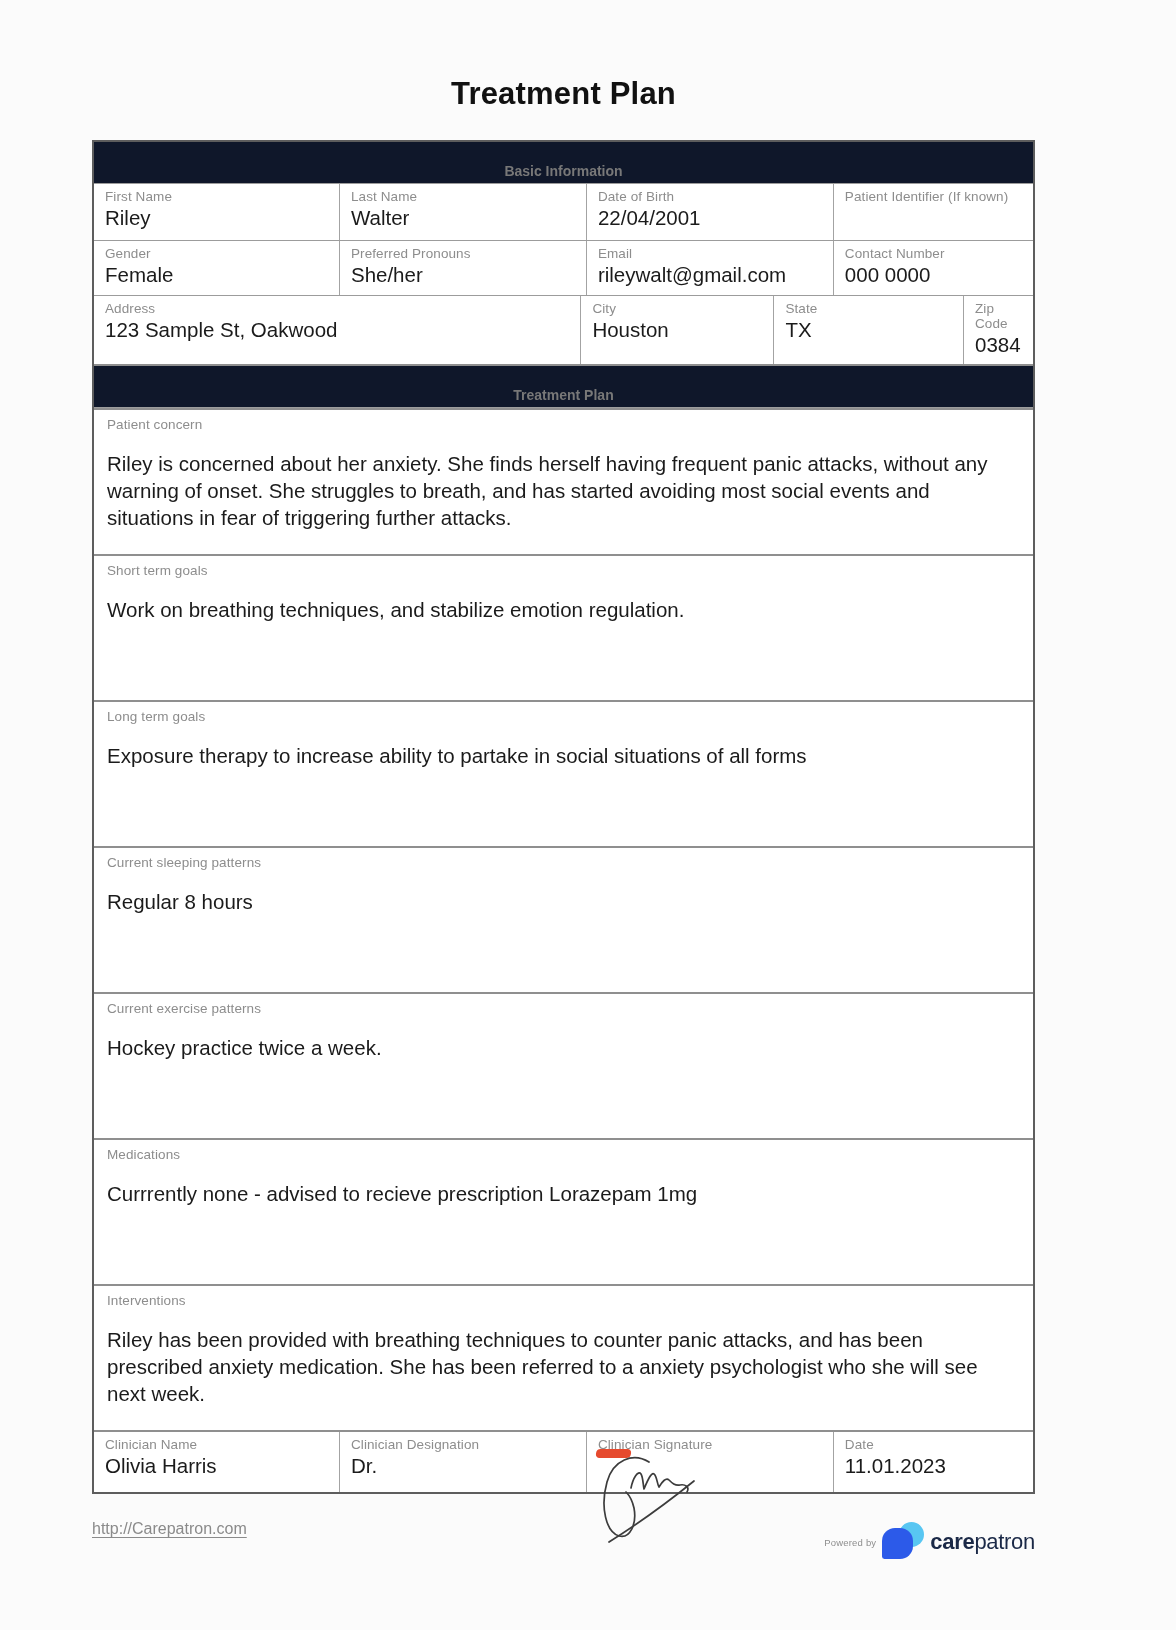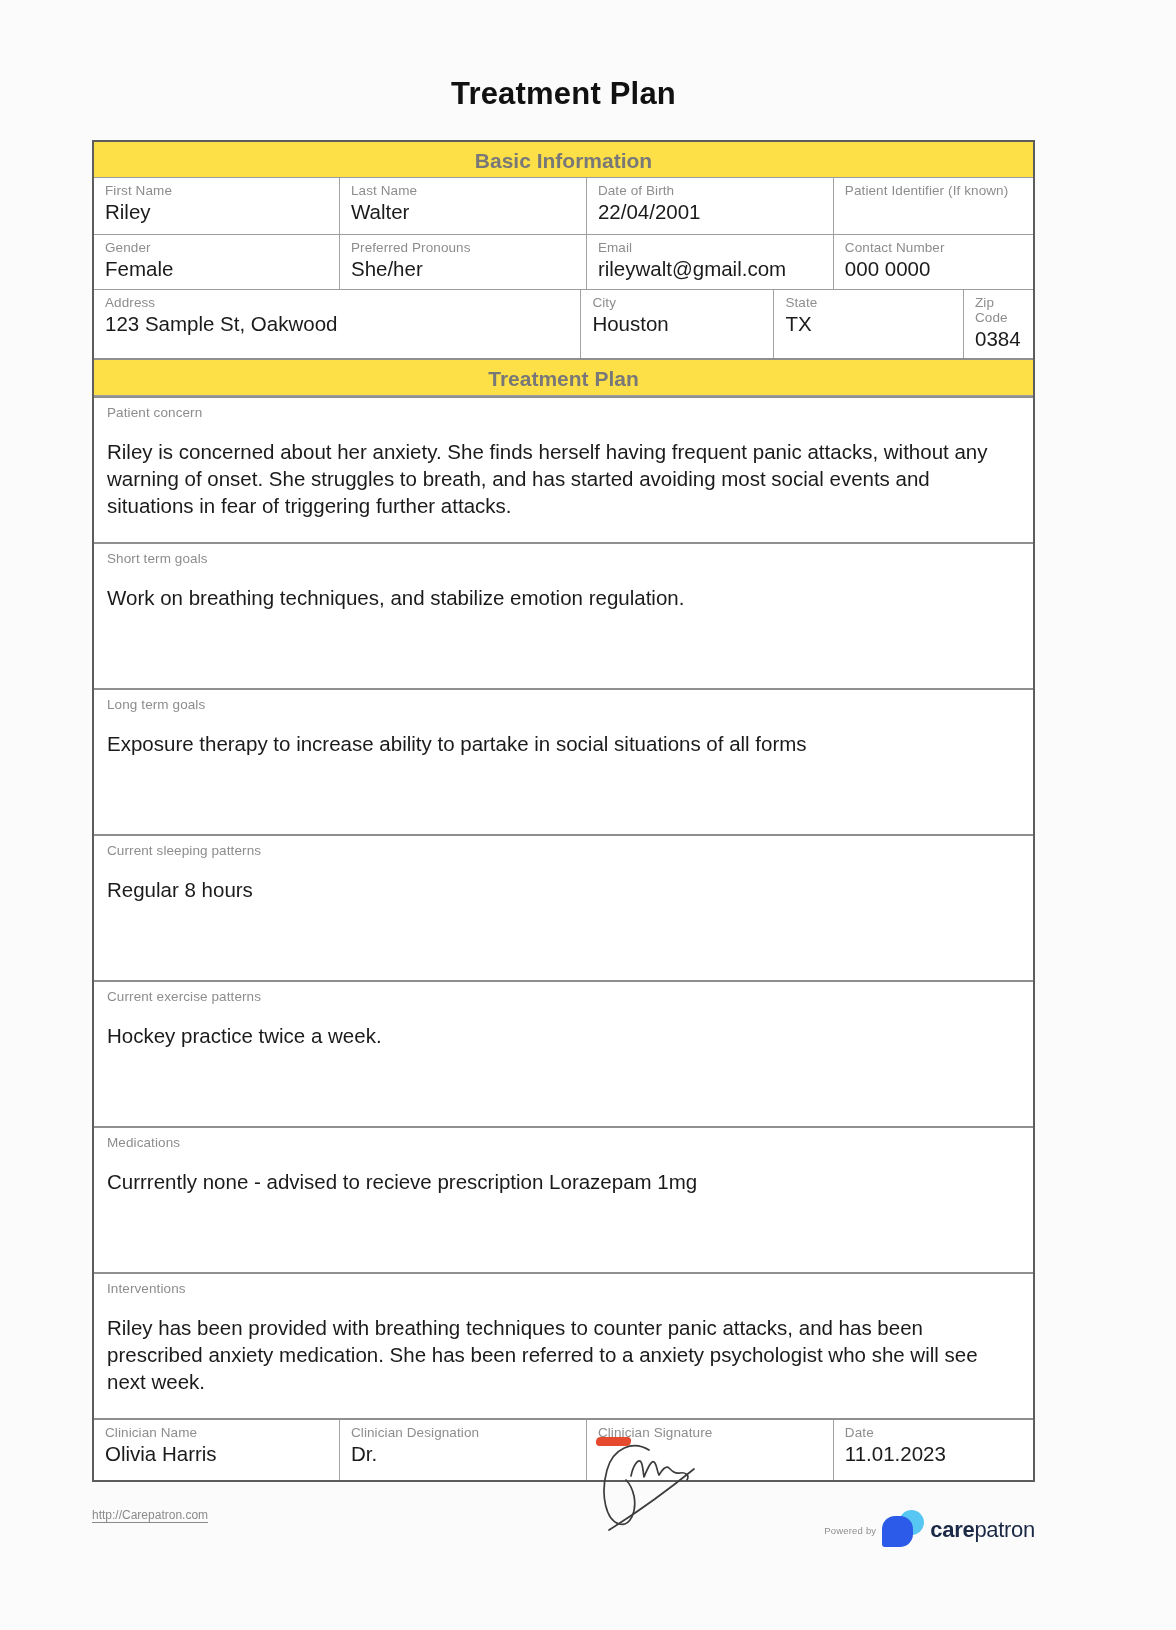--- a/index.html
+++ b/index.html
@@ -3,21 +3,21 @@
 <meta charset="utf-8">
 <style>
   * { box-sizing: border-box; margin: 0; padding: 0; }
   html,body { width: 1176px; height: 1630px; background: #fbfbfb; font-family: "Liberation Sans", sans-serif; }
   .page { position: relative; width: 1176px; height: 1630px; overflow: hidden; }
 
   .doc-title { margin: 76px 0 0 92px; width: 943px; text-align: center; font-size: 31px; font-weight: 700; color: #111; letter-spacing: .2px; }
 
   .doc-table { position: relative; margin: 28px 0 0 92px; width: 943px; background: #fff; border: 2px solid #5d5d5d; }
 
-  .sec-header { background: #fde047; color: #787878; font-weight: 700; font-size: 21px; text-align: center; padding: 7px 0 4px; border-bottom: 1px solid #9c9c9c; }
+  .sec-header { background: #0f172a; color: #787878; font-weight: 700; font-size: 14px; text-align: center; padding: 21px 0 4px; border-bottom: 1px solid #9c9c9c; }
   .sec-header.inner { border-top: 2px solid #8f8f8f; border-bottom: 1px solid #9c9c9c; }
 
   .grid-row { display: grid; }
   .cols-4 { grid-template-columns: 246fr 248fr 248fr 201fr; }
   .cols-addr { grid-template-columns: 520fr 172fr 168fr 83fr; gap: 48px; }
   .grid-row + .grid-row { border-top: 1px solid #9c9c9c; }
 
   .cell { padding: 5px 10px 7px 11px; min-height: 55px; position: relative; }
   .cell + .cell { border-left: 1px solid #a3a3a3; }
   .row-a .cell { min-height: 56px; }
@@ -33,21 +33,21 @@
 
   .clin-row { border-top: 2px solid #8f8f8f; }
   .clin-row .cell { min-height: 60px; overflow: visible; }
 
   .sig-cell { overflow: visible; }
   .red-mark { position: absolute; left: 9px; top: 17px; width: 35px; height: 9px; background: #e64a2e; border-radius: 4px; transform: skewX(-8deg); }
   .sig-svg { position: absolute; left: 6px; top: 12px; width: 130px; height: 112px; z-index: 5; pointer-events: none; }
   .sig-svg path { fill: none; stroke: #3c3c3c; stroke-width: 1.7; stroke-linecap: round; stroke-linejoin: round; }
 
   .footer { margin: 26px 0 0 92px; width: 943px; display: flex; justify-content: space-between; align-items: flex-start; }
-  .site-link { font-size: 12px; color: #8a8a8a; text-decoration: underline; text-underline-offset: 3px; cursor: pointer; }
+  .site-link { font-size: 16px; color: #8a8a8a; text-decoration: underline; text-underline-offset: 3px; cursor: pointer; }
   .brand { display: flex; align-items: center; gap: 4px; margin-top: 2px; }
   .powered { font-size: 9.5px; color: #8e8e8e; margin-right: 2px; letter-spacing: .2px; }
   .logo-marks { position: relative; width: 44px; height: 40px; }
   .logo-light { position: absolute; right: 2px; top: 0; width: 25px; height: 25px; border-radius: 50%; background: #58c6f2; }
   .logo-dark { position: absolute; left: 0; top: 6px; width: 31px; height: 31px; background: #2c5ae9; border-radius: 42% 42% 42% 8%; }
   .brand-text { font-size: 22px; color: #1b2947; letter-spacing: -0.3px; }
   .brand-text .b { font-weight: 700; }
 </style>
 </head>
 <body>

